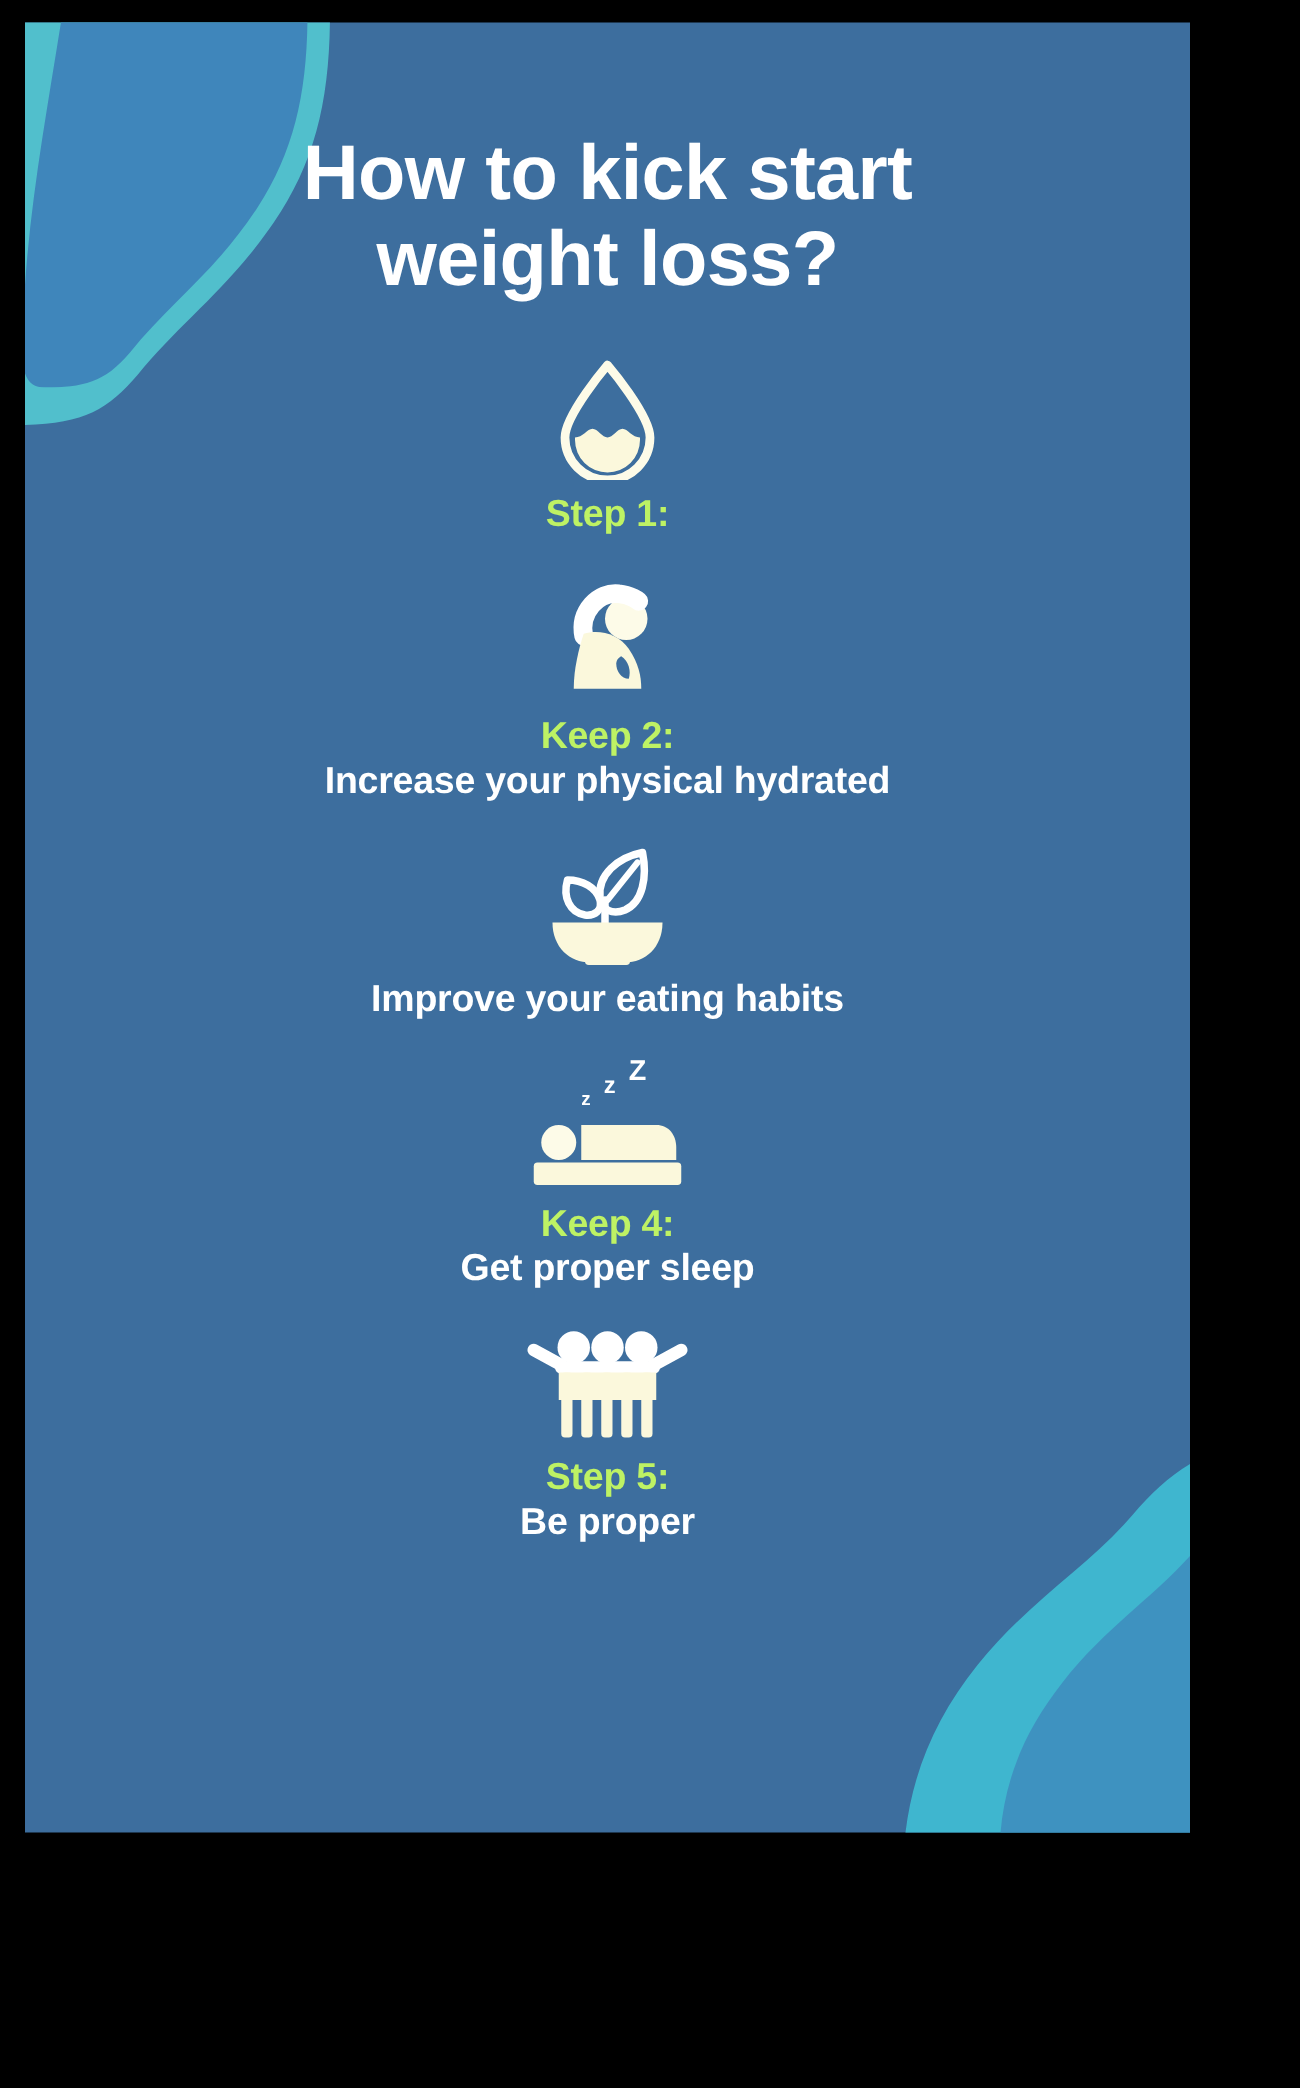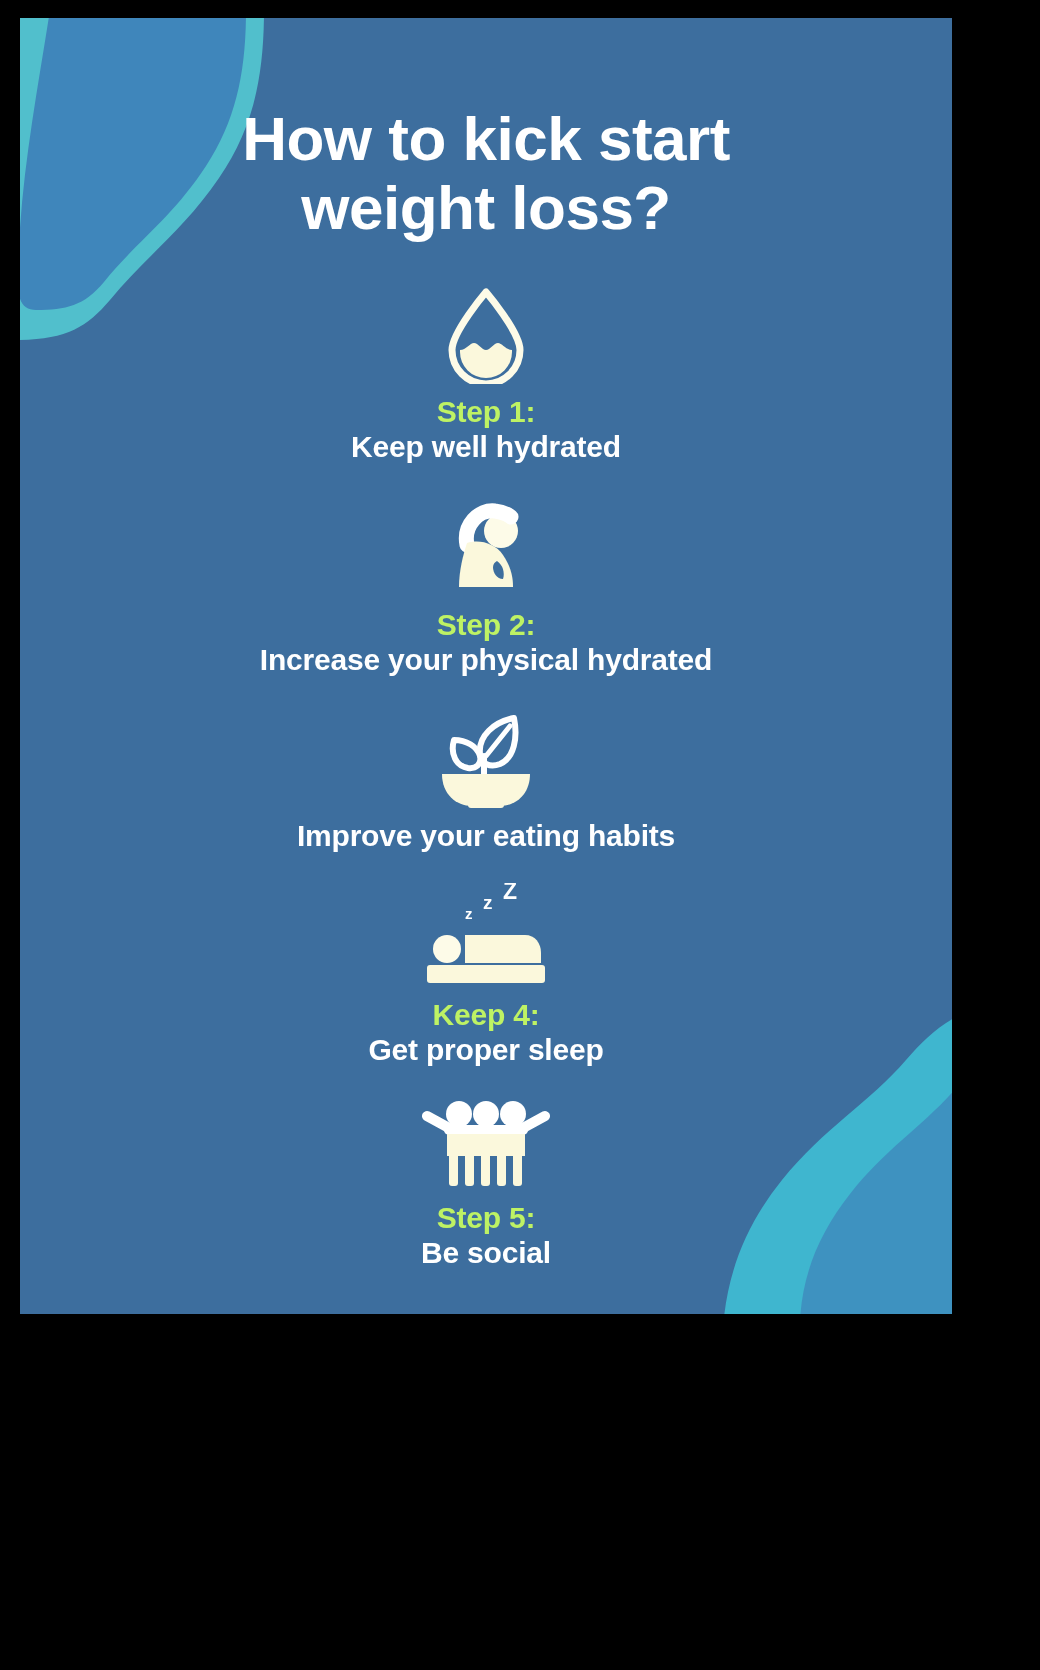--- a/index.html
+++ b/index.html
@@ -6,21 +6,21 @@
   * { margin:0; padding:0; box-sizing:border-box; }
   html, body {
     width:1040px; height:1670px;
     background:#000000;
     font-family:"Liberation Sans", sans-serif;
     overflow:hidden;
   }
   #poster {
     position:absolute;
     left:20px; top:18px;
-    width:932px; height:1296px;
+    width:932px; height:1448px;
     background:#3d6e9e;
     overflow:hidden;
   }
   
   .blob { position:absolute; pointer-events:none; }
   #blob-teal-tl   { left:-6px;  top:-8px;  width:260px;  height:330px; }
   #blob-blue-tl   { left:-6px;  top:-8px;  width:236px;  height:300px; }
   #blob-teal-br   { right:-40px; bottom:-40px; width:330px; height:350px; }
   #blob-blue-br   { right:-40px; bottom:-40px; width:300px; height:310px; }
 
@@ -106,33 +106,32 @@
   <div id="steps">
 
     <div class="step" id="step-1">
       <span class="step-icon">
         <svg width="96" height="98" viewBox="0 0 96 98">
           <path d="M48 6 C48 6 14 46 14 64 A34 34 0 0 0 82 64 C82 46 48 6 48 6 Z" fill="none" stroke="#fdfbe8" stroke-width="7" stroke-linejoin="round"></path>
           <path d="M22 66 A26 26 0 0 0 74 66 L74 64 C68 64 64 57 60 57 C56 57 52 64 48 64 C44 64 40 57 36 57 C32 57 28 64 22 64 Z" fill="#fbf8dc"></path>
         </svg>
       </span>
       <span class="step-label">Step 1:</span>
-      <span class="step-desc">Keep well hydrated</span>
     </div>
 
     <div class="step" id="step-2">
       <span class="step-icon">
         <svg width="98" height="98" viewBox="0 0 98 98">
           <circle cx="64" cy="32" r="17" fill="#fdfbe8"></circle>
           <path d="M30 46 C26 26 42 10 58 12 C68 13 74 18 74 18" fill="none" stroke="#ffffff" stroke-width="15" stroke-linecap="round"></path>
           <path d="M30 44 C42 40 58 44 66 56 C74 68 76 78 76 88 L22 88 C22 72 26 56 30 44 Z" fill="#fbf8dc"></path>
           <path d="M60 62 C66 66 68 74 66 80 C60 80 56 74 56 68 C56 65 58 63 60 62 Z" fill="#3d6e9e"></path>
         </svg>
       </span>
-      <span class="step-label">Step 2:</span>
+      <span class="step-label">Keep 2:</span>
       <span class="step-desc">Increase your physical hydrated</span>
     </div>
 
     <div class="step" id="step-3">
       <span class="step-icon">
         <svg width="108" height="98" viewBox="0 0 108 98">
 
           <path d="M82 8 C62 12 46 26 48 44 C49 54 58 58 68 54 C82 48 86 28 82 8 Z" fill="none" stroke="#ffffff" stroke-width="6" stroke-linejoin="round"></path>
           <path d="M78 16 L54 46" fill="none" stroke="#ffffff" stroke-width="5" stroke-linecap="round"></path>
 
@@ -181,17 +180,17 @@
 
           <rect x="26" y="36" width="78" height="22" fill="#fbf8dc"></rect>
           <rect x="28" y="36" width="9" height="52" rx="3" fill="#fbf8dc"></rect>
           <rect x="44" y="36" width="9" height="52" rx="3" fill="#fbf8dc"></rect>
           <rect x="60" y="36" width="9" height="52" rx="3" fill="#fbf8dc"></rect>
           <rect x="76" y="36" width="9" height="52" rx="3" fill="#fbf8dc"></rect>
           <rect x="92" y="36" width="9" height="52" rx="3" fill="#fbf8dc"></rect>
         </svg>
       </span>
       <span class="step-label">Step 5:</span>
-      <span class="step-desc">Be social</span>
+      <span class="step-desc">Be proper</span>
     </div>
 
   </div>
 </div>
 
 </body></html>

